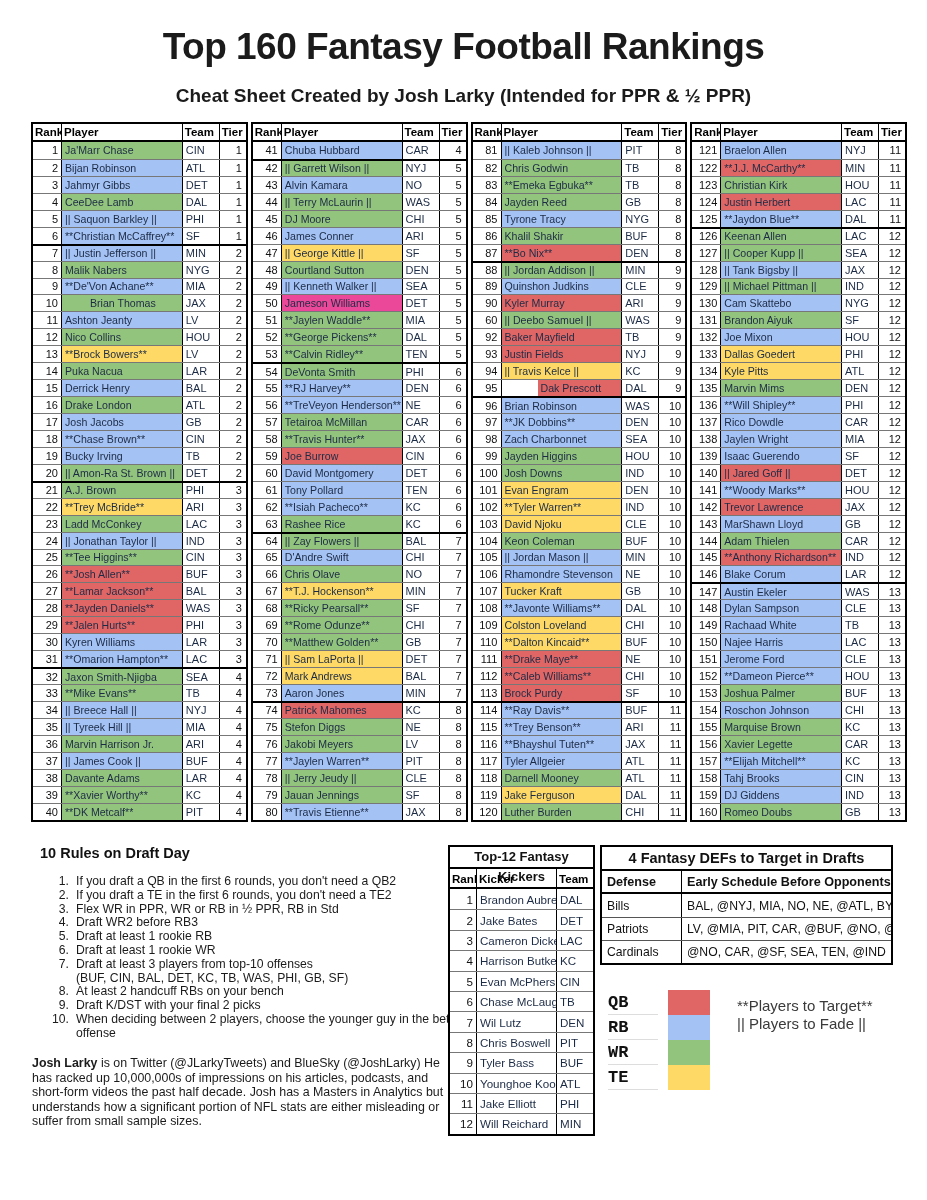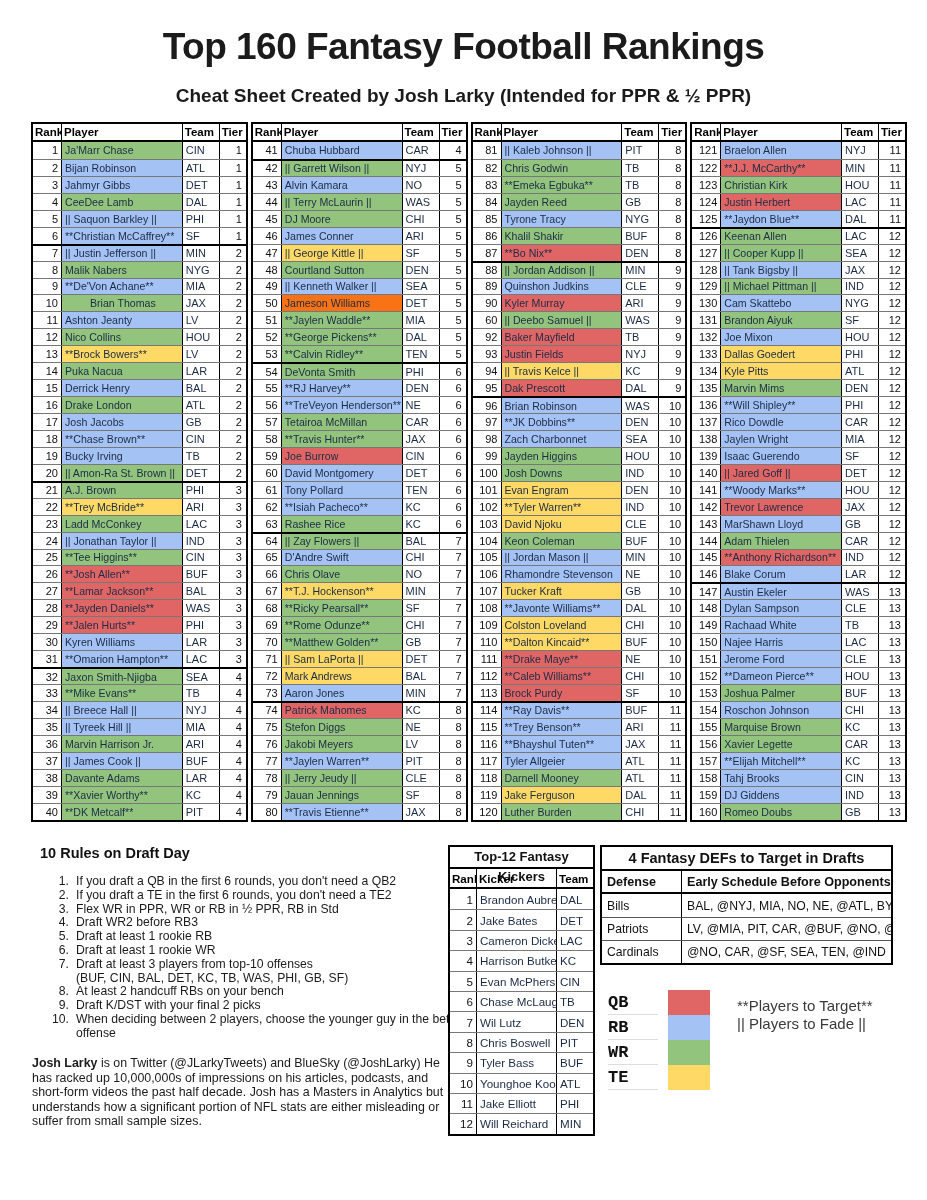--- a/index.html
+++ b/index.html
@@ -381,21 +381,21 @@
         <div class="c tier">5</div>
       </div>
       <div class="prow">
         <div class="c rank">49</div>
         <div class="c player" style="background: rgb(164, 194, 244);">|| Kenneth Walker ||</div>
         <div class="c team">SEA</div>
         <div class="c tier">5</div>
       </div>
       <div class="prow">
         <div class="c rank">50</div>
-        <div class="c player" style="background: #f97316;">Jameson Williams</div>
+        <div class="c player" style="background: #ec4899;">Jameson Williams</div>
         <div class="c team">DET</div>
         <div class="c tier">5</div>
       </div>
       <div class="prow">
         <div class="c rank">51</div>
         <div class="c player" style="background: rgb(147, 196, 125);">**Jaylen Waddle**</div>
         <div class="c team">MIA</div>
         <div class="c tier">5</div>
       </div>
       <div class="prow">
@@ -659,21 +659,21 @@
         <div class="c tier">9</div>
       </div>
       <div class="prow">
         <div class="c rank">94</div>
         <div class="c player" style="background: rgb(255, 217, 102);">|| Travis Kelce ||</div>
         <div class="c team">KC</div>
         <div class="c tier">9</div>
       </div>
       <div class="prow">
         <div class="c rank">95</div>
-        <div class="c player" style="background: rgb(224, 102, 102);">Dak Prescott</div>
+        <div class="c player" style="background: rgb(224, 102, 102); margin-left: 36px;">Dak Prescott</div>
         <div class="c team">DAL</div>
         <div class="c tier">9</div>
       </div>
       <div class="prow tb">
         <div class="c rank">96</div>
         <div class="c player" style="background: rgb(164, 194, 244);">Brian Robinson</div>
         <div class="c team">WAS</div>
         <div class="c tier">10</div>
       </div>
       <div class="prow">

